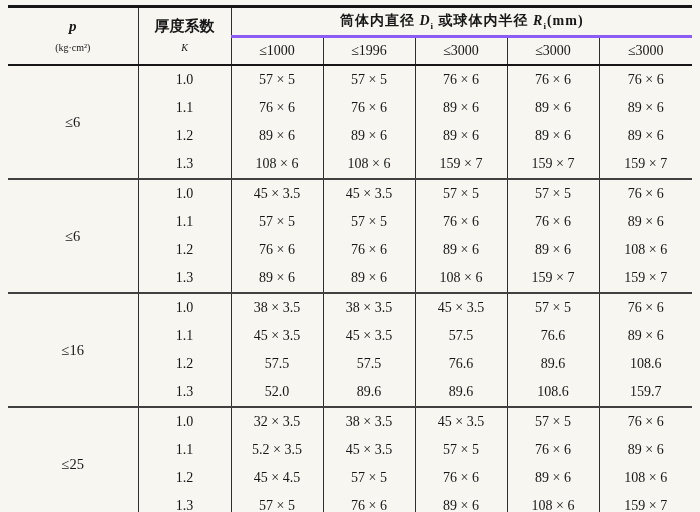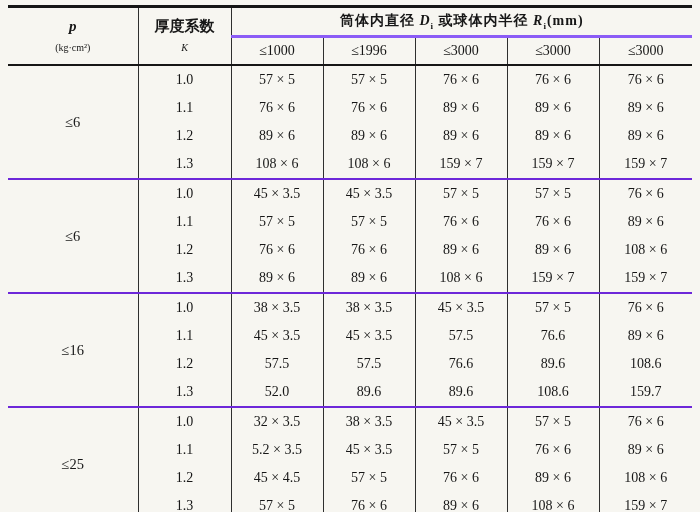--- a/index.html
+++ b/index.html
@@ -51,21 +51,21 @@
   }
   .hline1 { font-size: 15px; font-weight: bold; line-height: 1; margin-bottom: 9px; }
   .hline2 { font-size: 10px; font-weight: normal; line-height: 1; }
   .it { font-style: italic; }
   .span-h i { font-style: italic; font-family: "Liberation Serif", serif; }
   .span-h sub { font-size: 9px; }
 
   
   tbody td { height: 28px; font-size: 14px; }
   tbody td.p-label { font-size: 14.5px; }
-  tbody tr.group-start td { border-top: 2px solid #6d28d9; }
+  tbody tr.group-start td { border-top: 2px solid #404040; }
 </style>
 </head>
 <body>
 
 <div class="page">
   <table class="main">
     <colgroup>
       <col style="width:130px">
       <col style="width:93px">
       <col style="width:92px">

